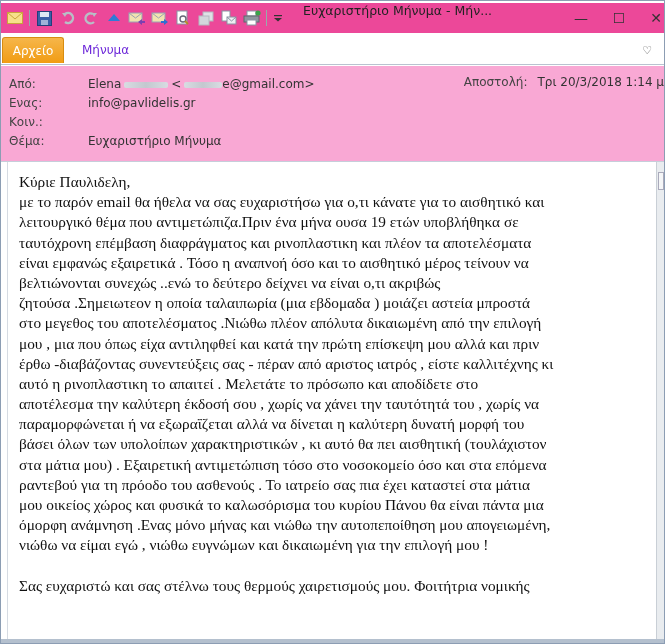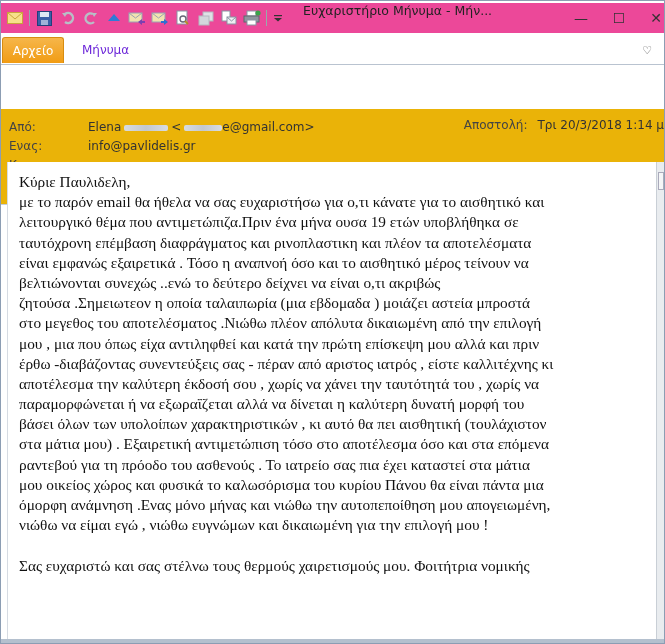--- a/index.html
+++ b/index.html
@@ -39,22 +39,22 @@
     background: linear-gradient(#f6b64a, #f19c14);
     border: 1px solid #d88c10; border-bottom: none; border-radius: 3px 3px 0 0;
     color: #fff; font-size: 12px; display: flex; align-items: center; justify-content: center;
   }
   .tab-message { margin-left: 18px; height: 26px; display: flex; align-items: center; font-size: 12px; color: #6d28d9; }
   .ribbon-help { position: absolute; right: 12px; top: 7px; font-size: 11px; color: #666; }
 
   
   .header {
     position: absolute; left: 0; top: 65px; right: 0; height: 96px;
-    background: #eab308; border-bottom: 1px solid #c6ceda;
-    font-size: 12px; color: #333; margin-top: 43px;
+    background: #f9a8d4; border-bottom: 1px solid #c6ceda;
+    font-size: 12px; color: #333;
   }
   .hrow { position: absolute; left: 8px; height: 18px; display: flex; align-items: center; white-space: nowrap; }
   .hlabel { width: 79px; color: #444; }
   .hvalue { color: #333; }
   .blur { display: inline-block; width: 44px; height: 6px; vertical-align: middle; margin: 0 3px;
     background: linear-gradient(90deg, #d8dce2, #c3c8cf, #d8dce2); border-radius: 2px; }
   .blur.short { width: 38px; margin-right: 0; }
   .sent { position: absolute; right: 0; top: 9px; display: flex; white-space: nowrap; font-size: 12px; }
   .sent .lbl { margin-right: 10px; color: #444; }
 
@@ -211,24 +211,25 @@
       <span class="line">Κύριε Παυλιδελη,</span>
       <span class="line">με το παρόν email θα ήθελα να σας ευχαριστήσω για ο,τι κάνατε για το αισθητικό και</span>
       <span class="line">λειτουργικό θέμα που αντιμετώπιζα.Πριν ένα μήνα ουσα 19 ετών υποβλήθηκα σε</span>
       <span class="line">ταυτόχρονη επέμβαση διαφράγματος και ρινοπλαστικη και πλέον τα αποτελέσματα</span>
       <span class="line">είναι εμφανώς εξαιρετικά . Τόσο η αναπνοή όσο και το αισθητικό μέρος τείνουν να</span>
       <span class="line">βελτιώνονται συνεχώς ..ενώ το δεύτερο δείχνει να είναι ο,τι ακριβώς</span>
       <span class="line">ζητούσα  .Σημειωτεον η οποία ταλαιπωρία (μια εβδομαδα ) μοιάζει αστεία μπροστά</span>
       <span class="line">στο μεγεθος του αποτελέσματος .Νιώθω πλέον απόλυτα δικαιωμένη από την επιλογή</span>
       <span class="line">μου  , μια που όπως είχα αντιληφθεί και κατά την πρώτη επίσκεψη μου αλλά και πριν</span>
       <span class="line">έρθω -διαβάζοντας συνεντεύξεις σας - πέραν από αριστος ιατρός , είστε καλλιτέχνης κι</span>
+      <span class="line">αυτό η ρινοπλαστικη το απαιτεί . Μελετάτε το πρόσωπο και αποδίδετε στο</span>
       <span class="line">αποτέλεσμα την καλύτερη έκδοσή σου , χωρίς να χάνει την ταυτότητά του , χωρίς να</span>
       <span class="line">παραμορφώνεται ή να εξωραΐζεται αλλά να δίνεται η καλύτερη δυνατή μορφή του</span>
       <span class="line">βάσει όλων των υπολοίπων χαρακτηριστικών , κι αυτό θα πει αισθητική (τουλάχιστον</span>
-      <span class="line">στα μάτια μου) . Εξαιρετική αντιμετώπιση τόσο στο αποτέλεσμα όσο και στα επόμενα</span>
+      <span class="line">στα μάτια μου) . Εξαιρετική αντιμετώπιση τόσο στο νοσοκομείο όσο και στα επόμενα</span>
       <span class="line">ραντεβού για τη πρόοδο του ασθενούς . Το ιατρείο σας πια έχει καταστεί στα μάτια</span>
       <span class="line">μου οικείος χώρος και φυσικά το καλωσόρισμα του κυρίου Πάνου θα είναι πάντα μια</span>
       <span class="line">όμορφη ανάμνηση .Ενας μόνο μήνας και νιώθω την αυτοπεποίθηση μου απογειωμένη,</span>
       <span class="line">νιώθω να είμαι εγώ , νιώθω ευγνώμων και δικαιωμένη για την επιλογή μου !</span>
       <span class="line gap"></span>
       <span class="line">Σας ευχαριστώ και σας στέλνω τους θερμούς χαιρετισμούς μου. Φοιτήτρια νομικής</span>
     </div>
   </div>
 
   <div class="scroll-track">

